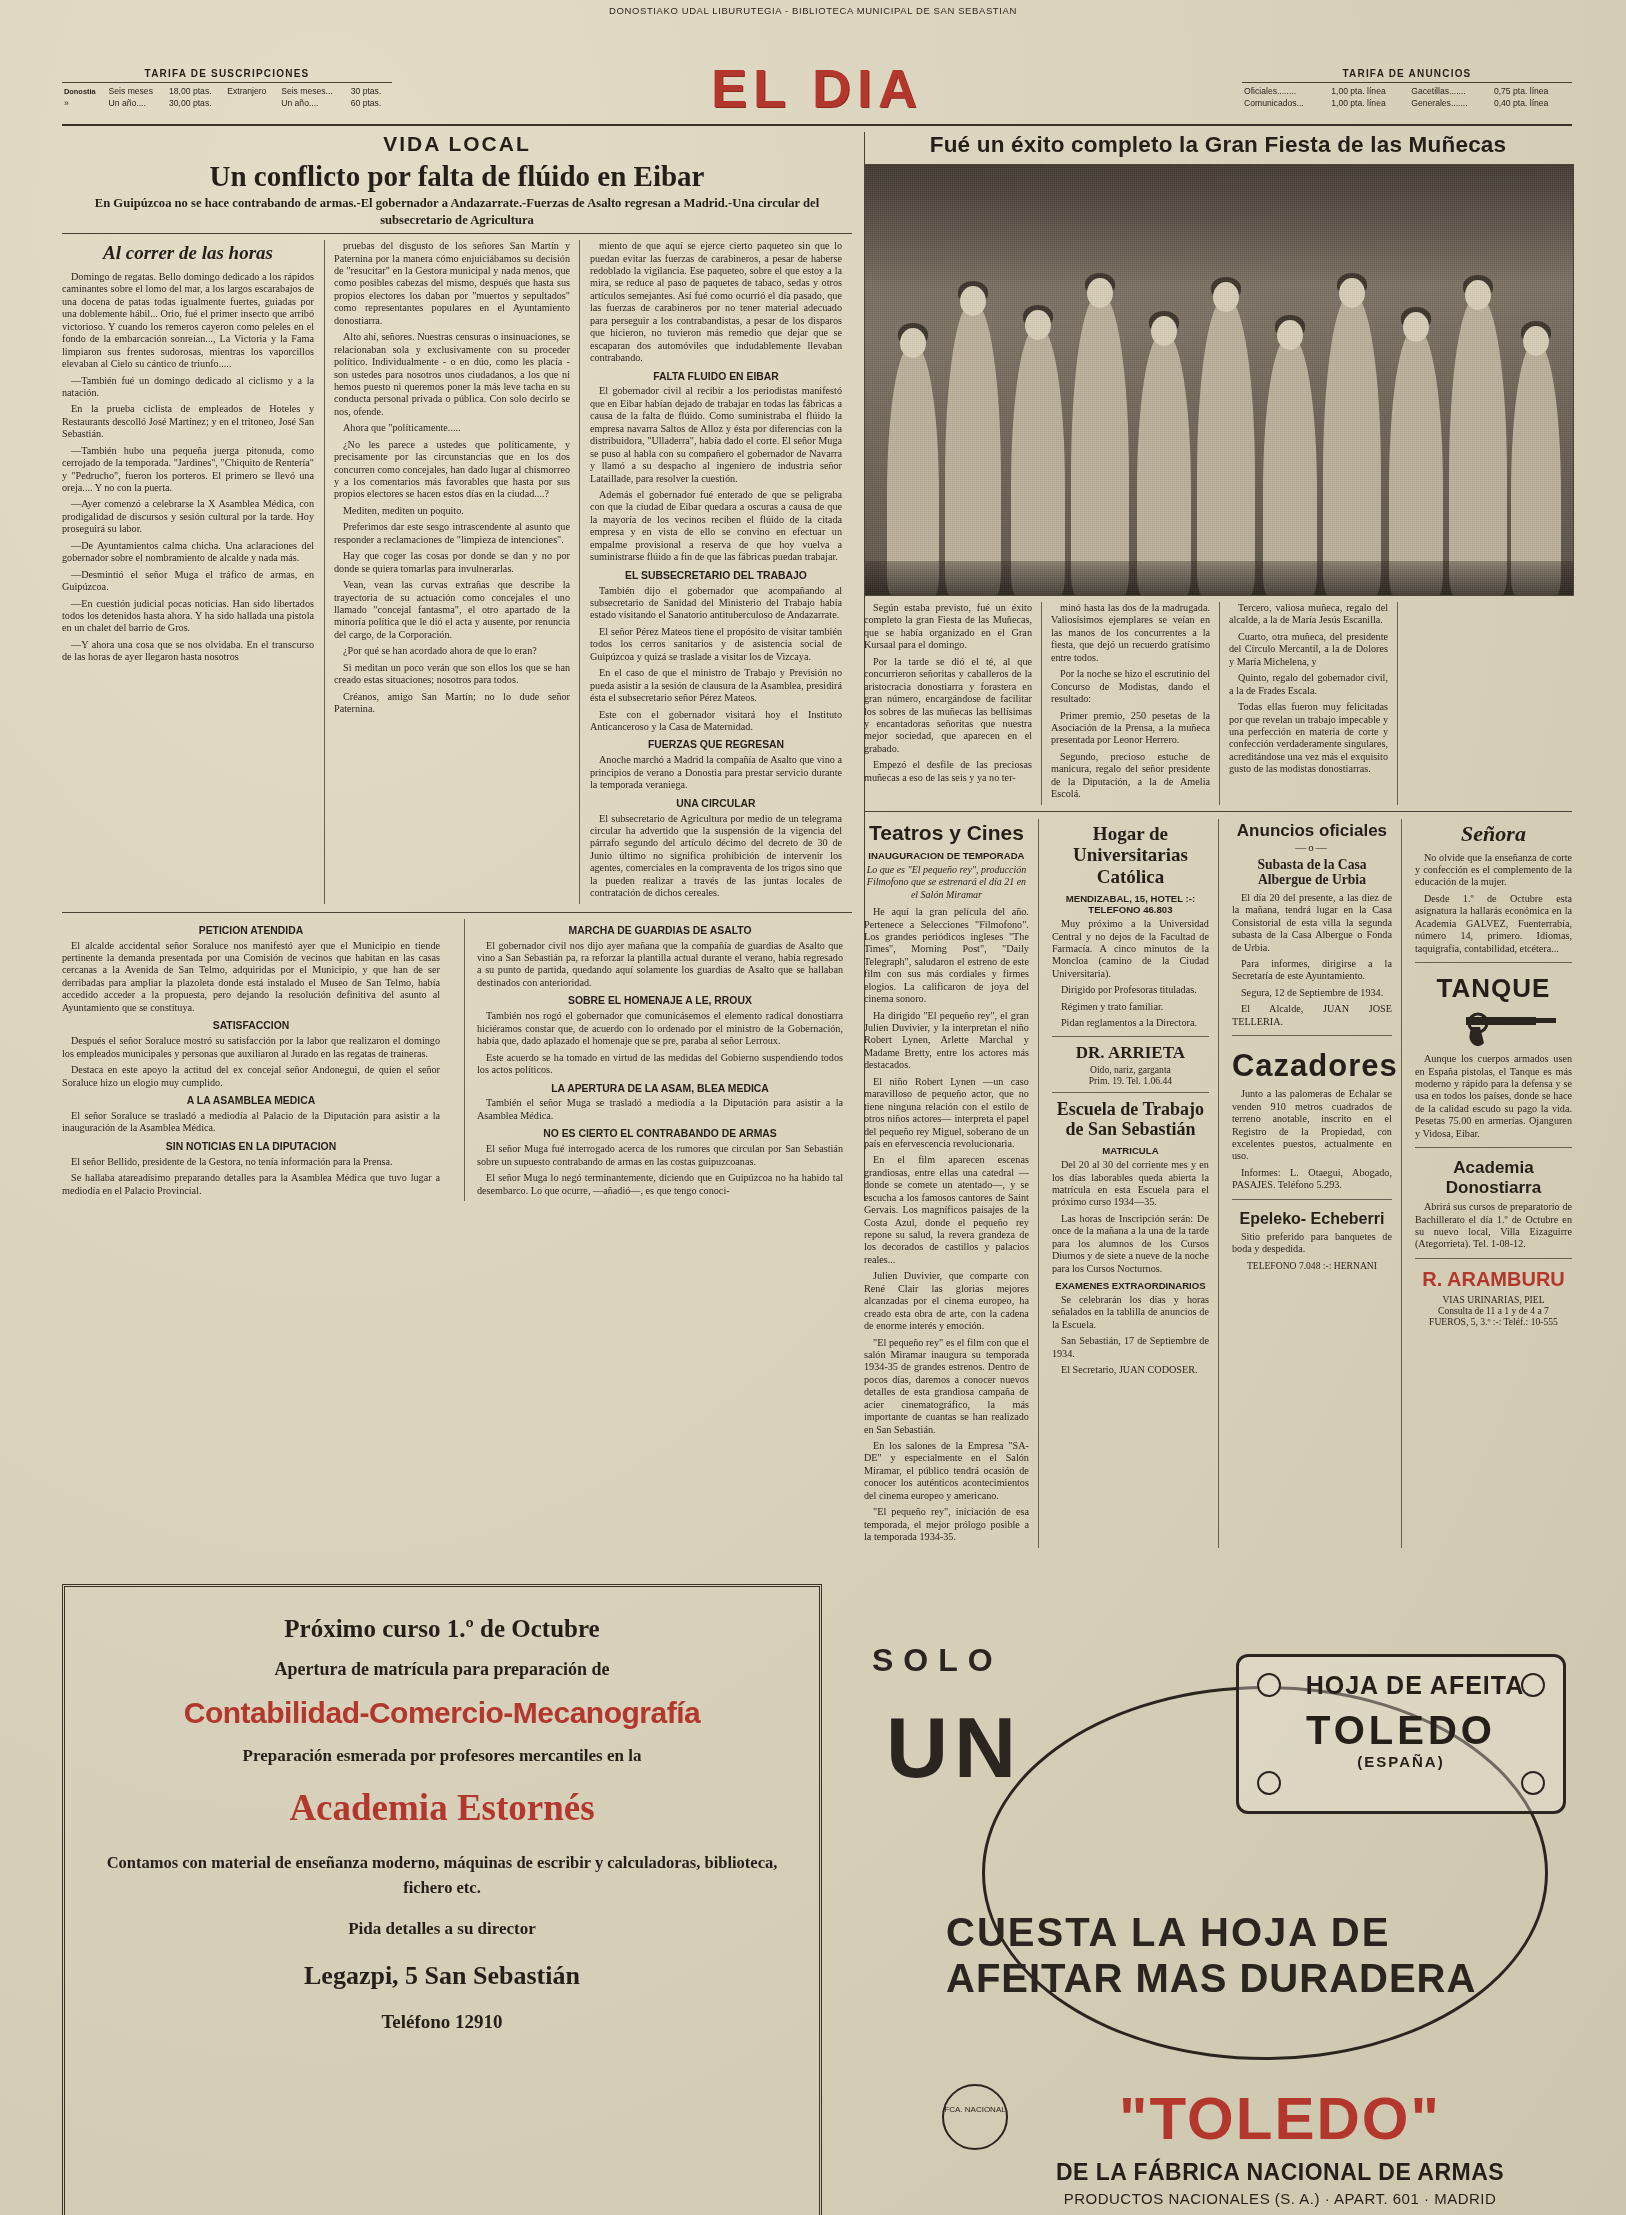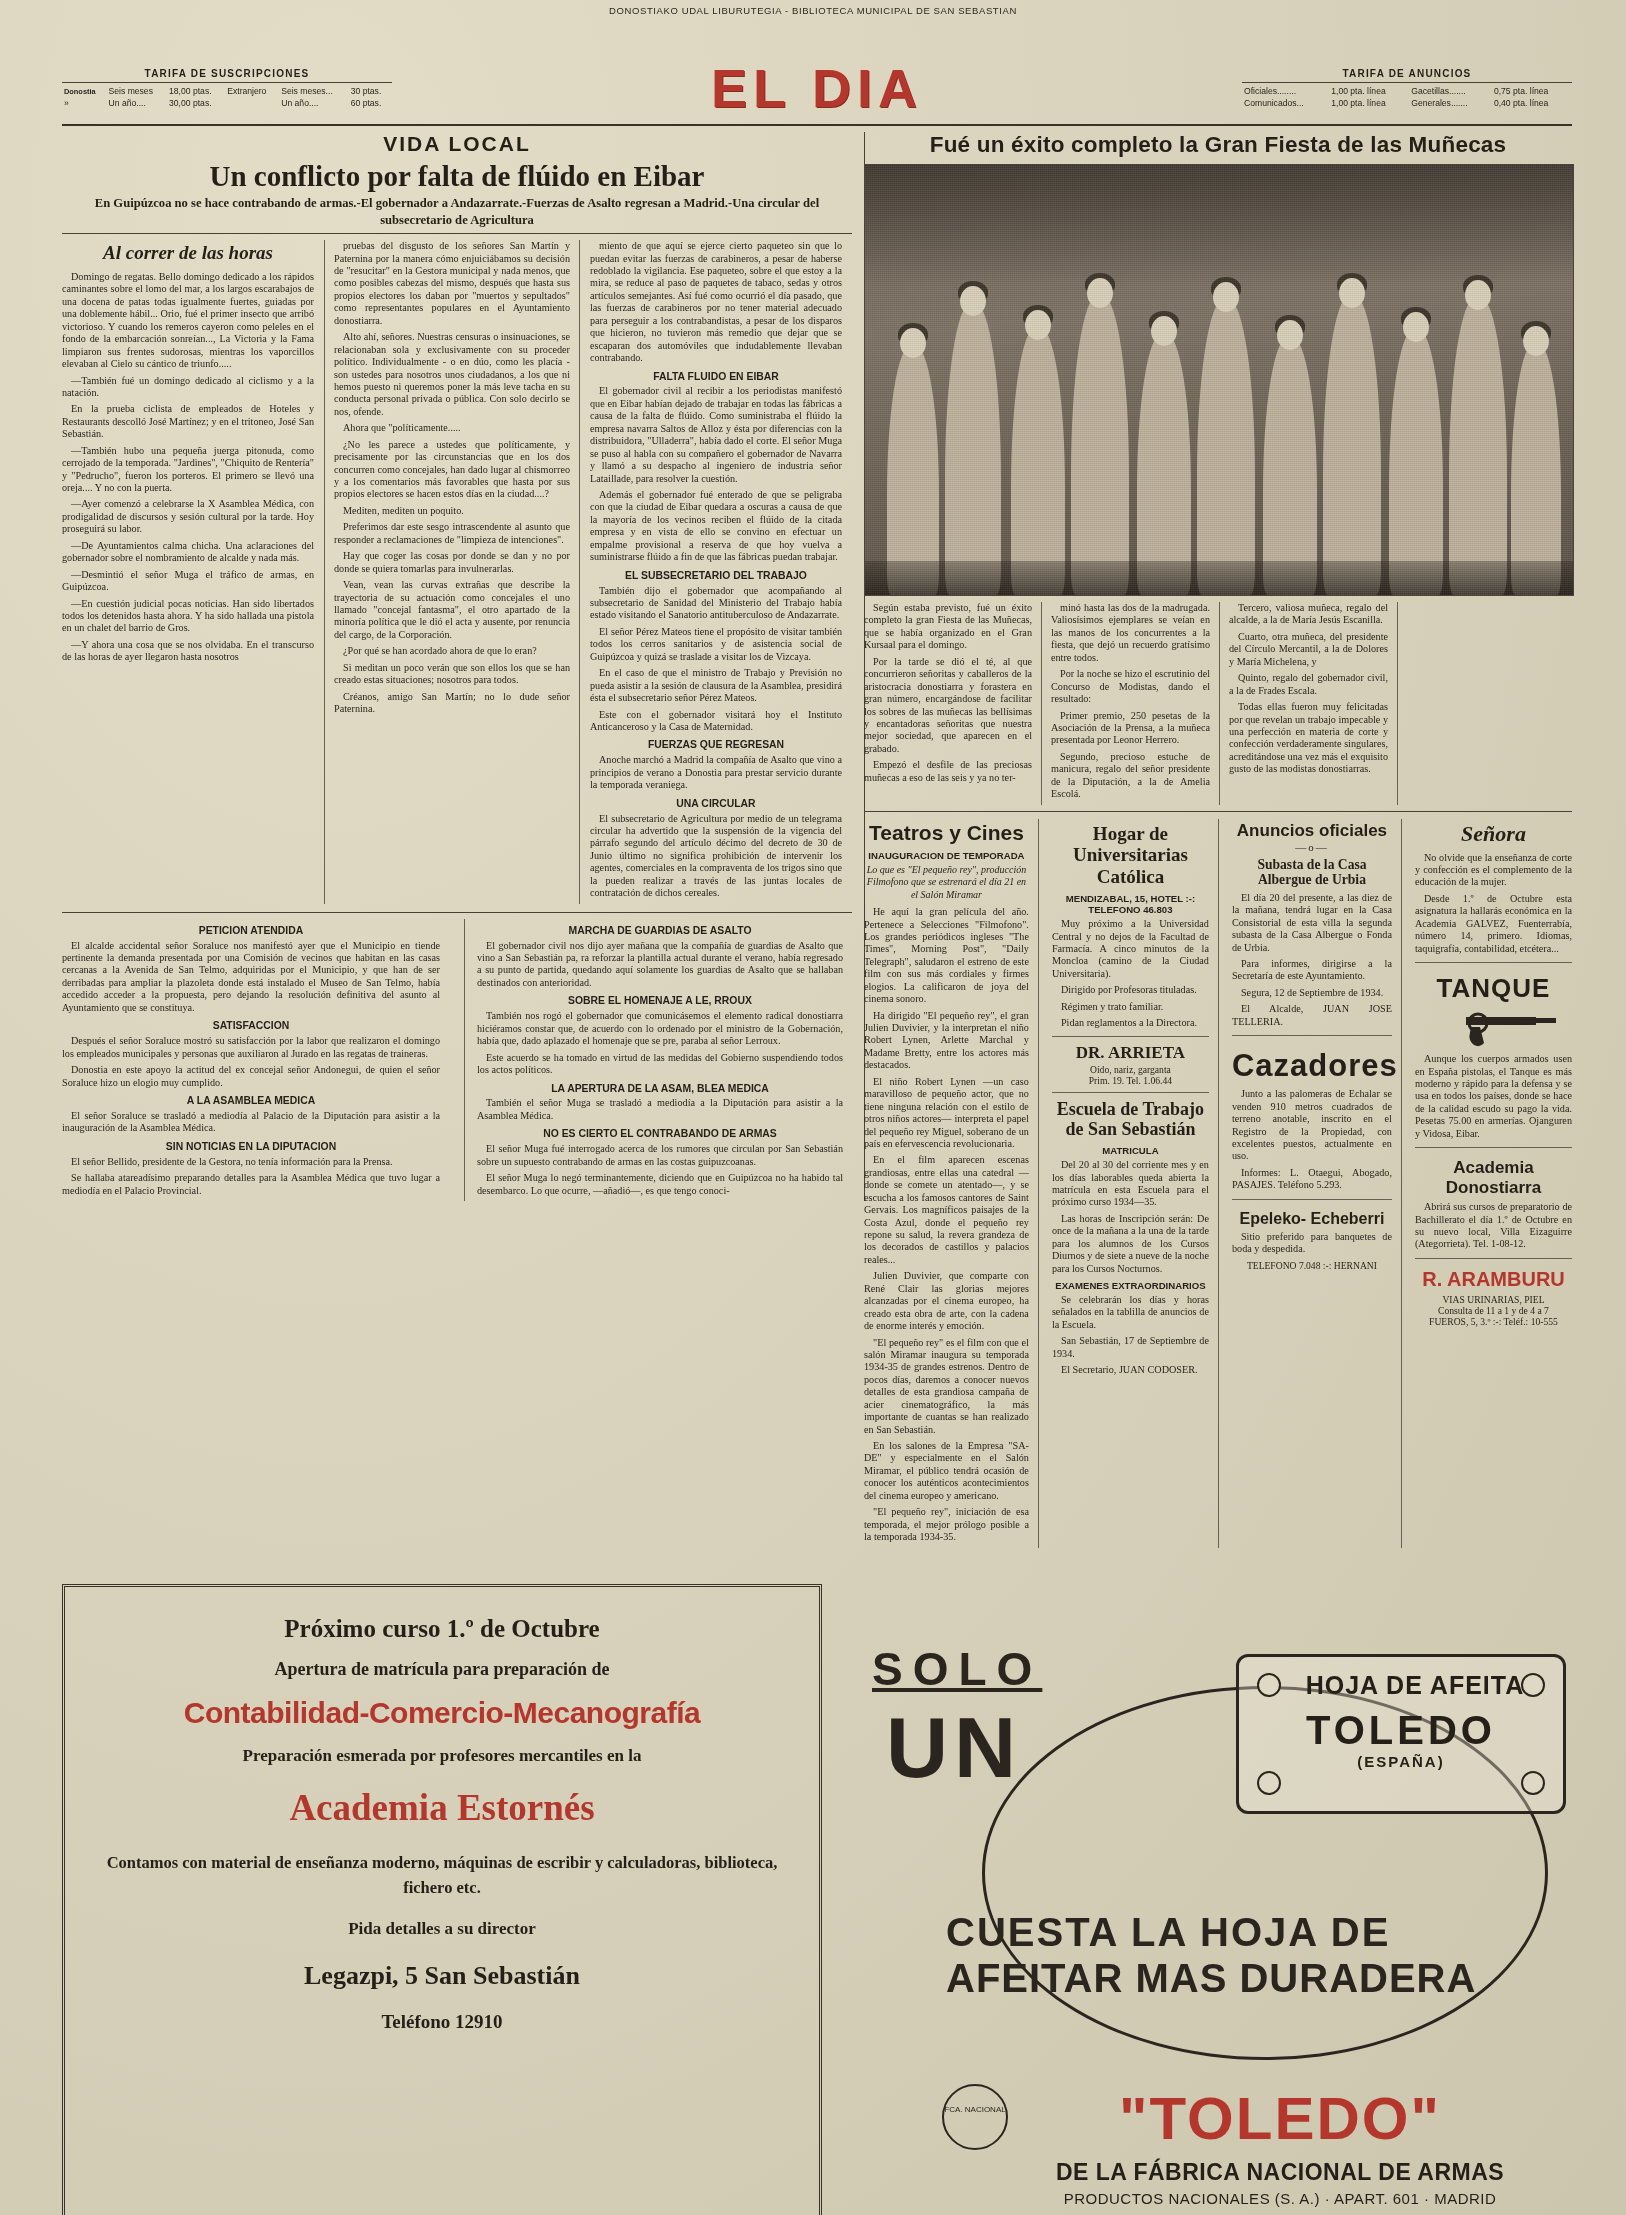--- a/index.html
+++ b/index.html
@@ -177,21 +177,21 @@
   .ba7{font-size:17px;font-weight:bold;margin:0 0 22px;}
   .ba8{font-size:26px;font-weight:bold;margin:0 0 20px;}
   .ba9{font-size:19px;font-weight:bold;}
   
   .toledo{
     position:absolute;left:788px;top:1500px;width:722px;height:612px;
     overflow:hidden;
   }
   .toledo .solo{
     position:absolute;left:22px;top:10px;font-family:"Liberation Sans",sans-serif;
-    font-weight:bold;font-size:46px;letter-spacing:10px;color:#2b2520;text-decoration:underline;
+    font-weight:bold;font-size:32px;letter-spacing:10px;color:#2b2520;
   }
   .toledo .un{
     position:absolute;left:36px;top:66px;font-family:"Liberation Sans",sans-serif;
     font-weight:bold;font-size:86px;letter-spacing:6px;color:#2b2520;
   }
   .toledo .real{
     position:absolute;left:12px;top:136px;font-family:"Liberation Sans",sans-serif;
     font-weight:bold;font-size:128px;letter-spacing:2px;color:#2b2520;
   }
   .toledo .cuesta{
@@ -351,21 +351,21 @@
           </div>
         </div>
 
         <div class="lower-left">
           <div class="col">
             <div class="sec-head">PETICION ATENDIDA</div>
             <p class="body">El alcalde accidental señor Soraluce nos manifestó ayer que el Municipio en tiende pertinente la demanda presentada por una Comisión de vecinos que habitan en las casas cercanas a la Avenida de San Telmo, adquiridas por el Municipio, y que han de ser derribadas para ampliar la plazoleta donde está instalado el Museo de San Telmo, había accedido acceder a la propuesta, pero dejando la resolución definitiva del asunto al Ayuntamiento que se constituya.</p>
 
             <div class="sec-head">SATISFACCION</div>
             <p class="body">Después el señor Soraluce mostró su satisfacción por la labor que realizaron el domingo los empleados municipales y personas que auxiliaron al Jurado en las regatas de traineras.</p>
-            <p class="body">Donostia en este apoyo la actitud del ex concejal señor Andonegui, de quien el señor Soraluce hizo un elogio muy cumplido.</p>
+            <p class="body">Destaca en este apoyo la actitud del ex concejal señor Andonegui, de quien el señor Soraluce hizo un elogio muy cumplido.</p>
 
             <div class="sec-head">A LA ASAMBLEA MEDICA</div>
             <p class="body">El señor Soraluce se trasladó a mediodía al Palacio de la Diputación para asistir a la inauguración de la Asamblea Médica.</p>
 
             <div class="sec-head">SIN NOTICIAS EN LA DIPUTACION</div>
             <p class="body">El señor Bellido, presidente de la Gestora, no tenía información para la Prensa.</p>
             <p class="body">Se hallaba atareadísimo preparando detalles para la Asamblea Médica que tuvo lugar a mediodía en el Palacio Provincial.</p>
           </div>
           <div class="col second">
             <div class="sec-head">MARCHA DE GUARDIAS DE ASALTO</div>

